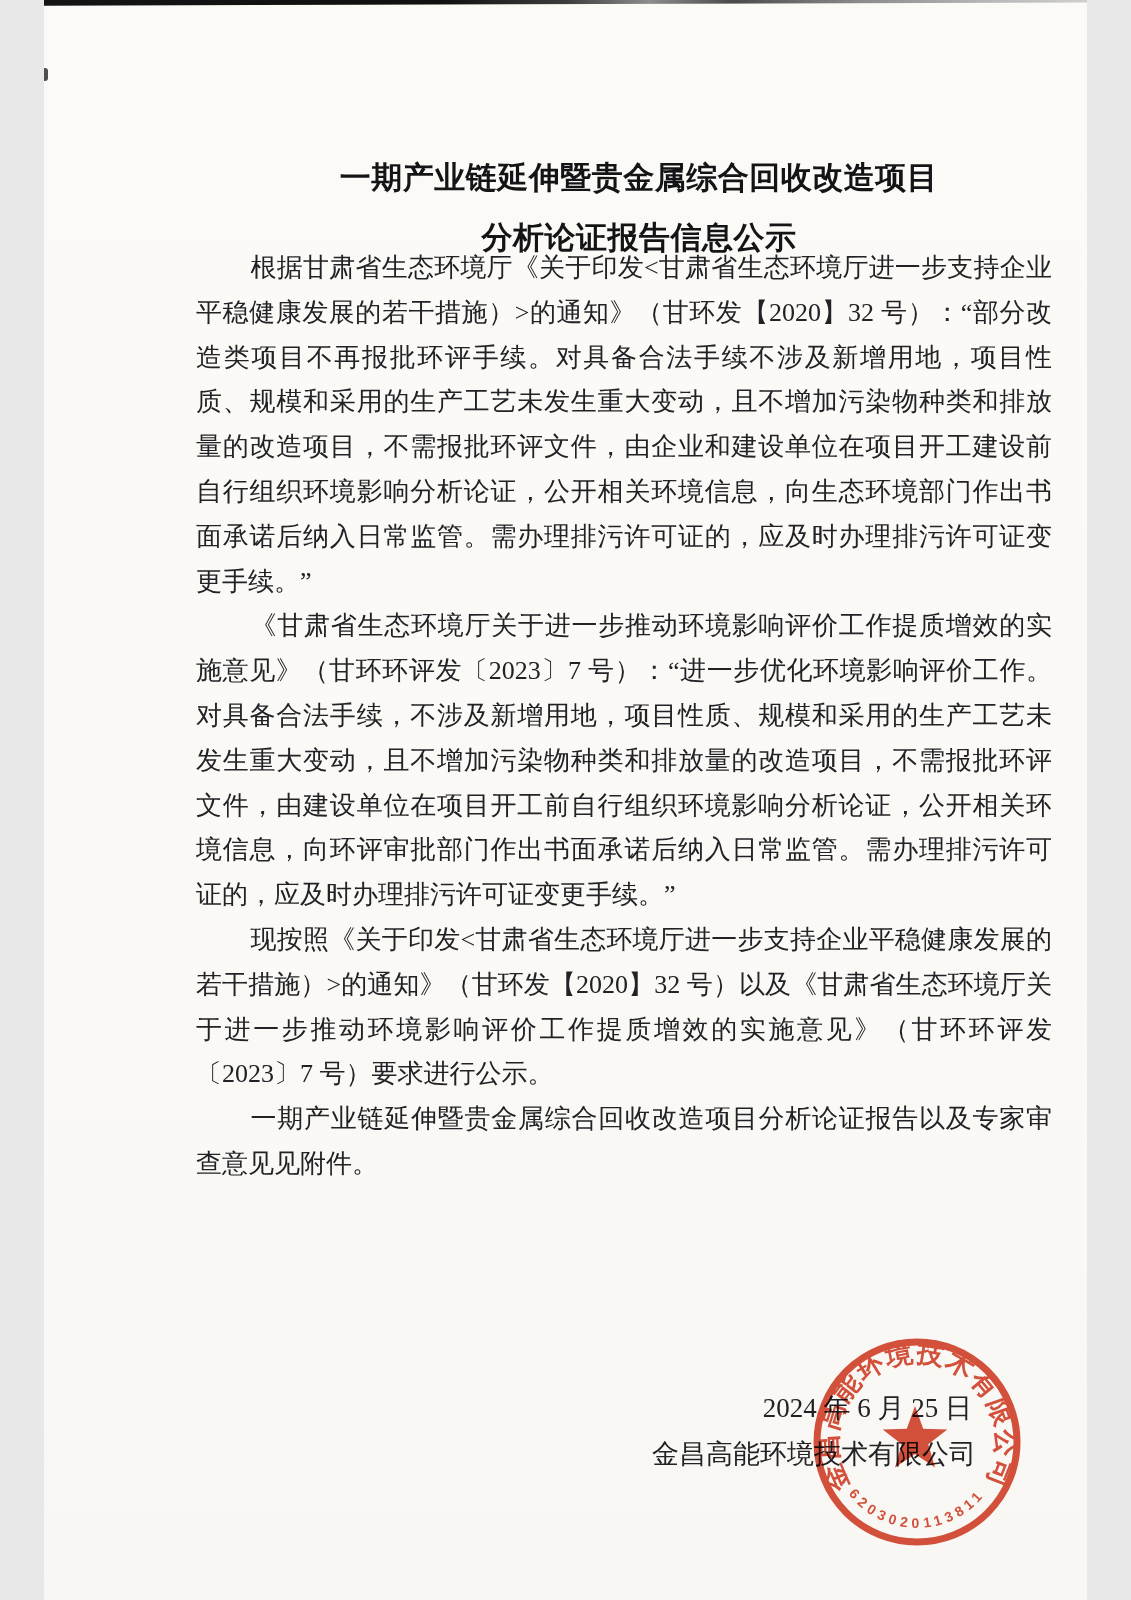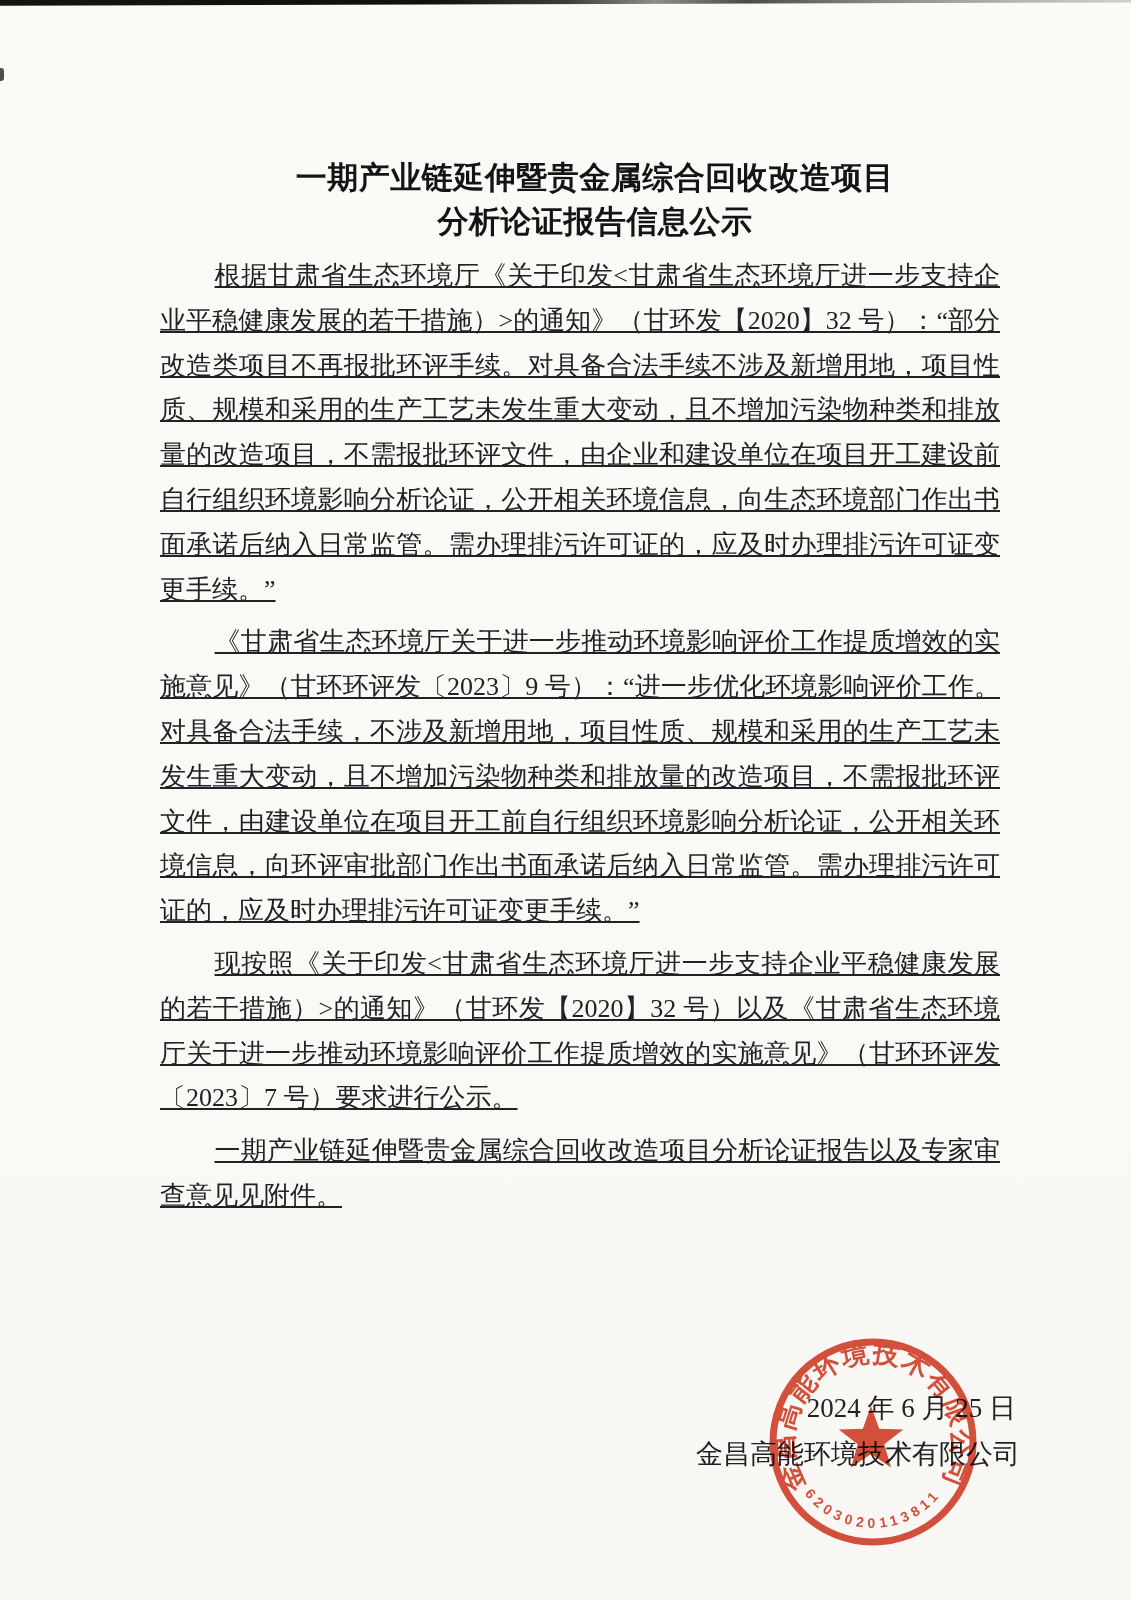--- a/index.html
+++ b/index.html
@@ -2,21 +2,21 @@
 <html lang="zh"><head>
 <meta charset="utf-8">
 <style>
   html, body {
     margin: 0;
     padding: 0;
     background: #e8e8e8;
   }
   .page {
     position: relative;
-    width: 1131px;
+    width: 1043px;
     height: 1600px;
     margin: 0 auto;
     background: linear-gradient(180deg, #fbfaf7 0%, #faf9f6 60%, #f8f7f4 100%);
     overflow: hidden;
     font-family: "Liberation Serif", "DejaVu Serif", serif;
     color: #1f1f22;
   }
   
   .scan-edge-top {
     position: absolute;
@@ -44,40 +44,39 @@
     font-family: "Liberation Sans", "DejaVu Sans", sans-serif;
     font-weight: 700;
     color: #141416;
   }
   .title-line-1 {
     font-size: 31px;
     line-height: 36px;
     letter-spacing: 0.5px;
   }
   .title-line-2 {
-    margin-top: 8px;
+    margin-top: 24px;
     font-size: 31px;
     line-height: 36px;
     letter-spacing: 0.5px;
   }
   .body-text {
     position: absolute;
     left: 152px;
     top: 246px;
     width: 856px;
     font-size: 26px;
     line-height: 44.8px;
     text-align: justify;
     text-justify: inter-ideograph;
     color: #222226;
   }
   .body-text p {
-    margin: 8px;
+    margin: 0;
     text-indent: 2.1em;
-    text-decoration: underline;
   }
   .signature-date {
     position: absolute;
     right: 115px;
     top: 1392px;
     font-size: 27px;
     line-height: 32px;
     color: #222226;
     z-index: 2;
     margin-left: 48px;
@@ -111,21 +110,21 @@
   <div class="scan-edge-top"></div>
   <div class="scan-tick-left"></div>
 
   <div class="title-block">
     <div class="title-line-1">一期产业链延伸暨贵金属综合回收改造项目</div>
     <div class="title-line-2">分析论证报告信息公示</div>
   </div>
 
   <div class="body-text">
     <p>根据甘肃省生态环境厅《关于印发&lt;甘肃省生态环境厅进一步支持企业平稳健康发展的若干措施）&gt;的通知》（甘环发【2020】32 号）：“部分改造类项目不再报批环评手续。对具备合法手续不涉及新增用地，项目性质、规模和采用的生产工艺未发生重大变动，且不增加污染物种类和排放量的改造项目，不需报批环评文件，由企业和建设单位在项目开工建设前自行组织环境影响分析论证，公开相关环境信息，向生态环境部门作出书面承诺后纳入日常监管。需办理排污许可证的，应及时办理排污许可证变更手续。”</p>
-    <p>《甘肃省生态环境厅关于进一步推动环境影响评价工作提质增效的实施意见》（甘环环评发〔2023〕9 号）：“进一步优化环境影响评价工作。对具备合法手续，不涉及新增用地，项目性质、规模和采用的生产工艺未发生重大变动，且不增加污染物种类和排放量的改造项目，不需报批环评文件，由建设单位在项目开工前自行组织环境影响分析论证，公开相关环境信息，向环评审批部门作出书面承诺后纳入日常监管。需办理排污许可证的，应及时办理排污许可证变更手续。”</p>
+    <p>《甘肃省生态环境厅关于进一步推动环境影响评价工作提质增效的实施意见》（甘环环评发〔2023〕7 号）：“进一步优化环境影响评价工作。对具备合法手续，不涉及新增用地，项目性质、规模和采用的生产工艺未发生重大变动，且不增加污染物种类和排放量的改造项目，不需报批环评文件，由建设单位在项目开工前自行组织环境影响分析论证，公开相关环境信息，向环评审批部门作出书面承诺后纳入日常监管。需办理排污许可证的，应及时办理排污许可证变更手续。”</p>
     <p>现按照《关于印发&lt;甘肃省生态环境厅进一步支持企业平稳健康发展的若干措施）&gt;的通知》（甘环发【2020】32 号）以及《甘肃省生态环境厅关于进一步推动环境影响评价工作提质增效的实施意见》（甘环环评发〔2023〕7 号）要求进行公示。</p>
     <p>一期产业链延伸暨贵金属综合回收改造项目分析论证报告以及专家审查意见见附件。</p>
   </div>
 
   <div class="signature-date">2024 年 6 月 25 日</div>
 
   <div class="signature-company">金昌高能环境技术有限公司</div>
 
   <div class="stamp">
     <svg width="224" height="224" viewBox="0 0 224 224" xmlns="http://www.w3.org/2000/svg">

